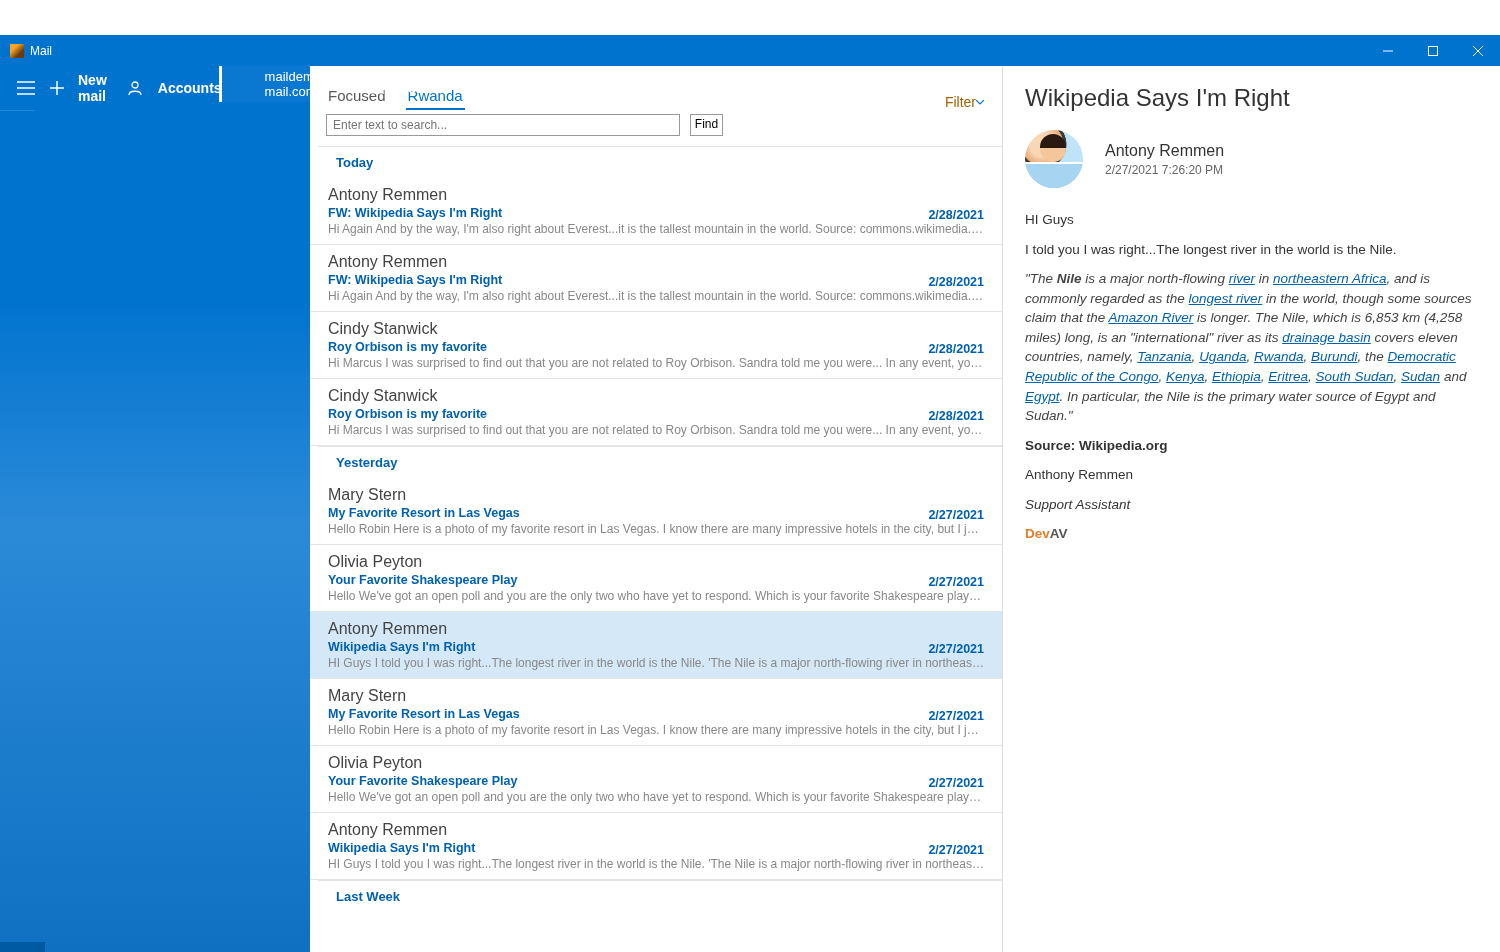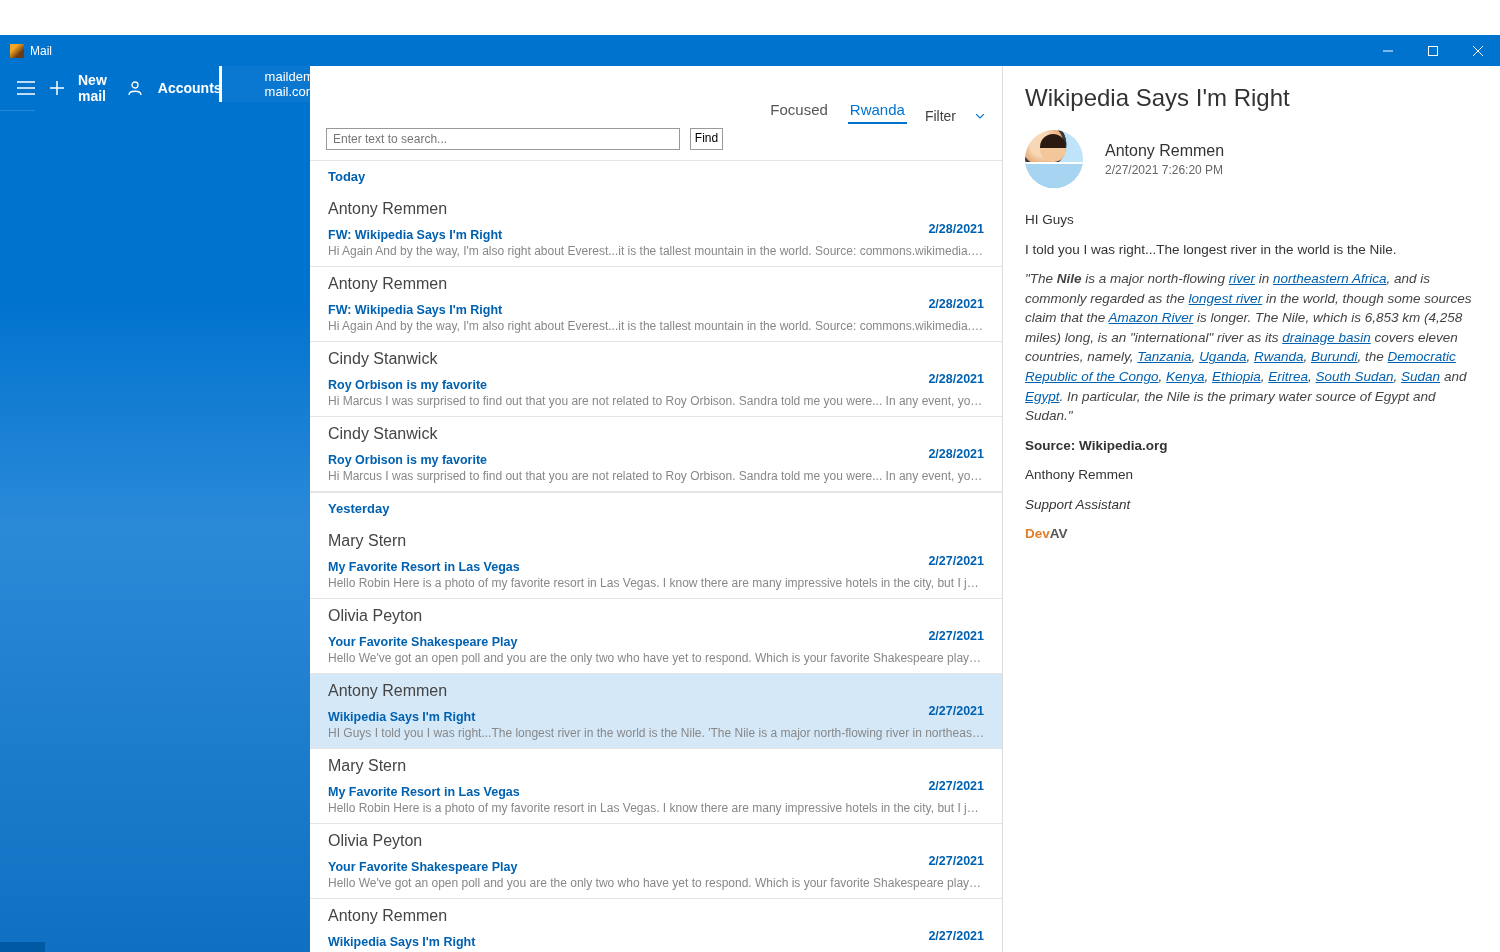--- a/index.html
+++ b/index.html
@@ -20,33 +20,33 @@
   .nav-sub { padding-left:46px; height:36px; display:flex; align-items:center; font-size:13px; }
   .accent-bar { border-left:3px solid #fff; background: rgba(255,255,255,0.04); margin-left:-3px; padding-left:43px !important; }
   .accent-bar, .nav-row.accent { position:relative; }
   .bottom-bar { position:absolute; bottom:0; left:0; right:0; height:45px; display:flex; align-items:center; }
   .bottom-btn { width:45px; height:45px; display:flex; align-items:center; justify-content:center; }
   .bottom-btn.active { background:#005AA3; }
   .bottom-bar .gear { position:absolute; right:0; }
   
   .mid { width:693px; border-right:1px solid #dcdcdc; display:flex; flex-direction:column; background:#fff; }
   .mid-header { padding:10px 16px 0 16px; }
-  .tabs-row { display:flex; align-items:flex-end; justify-content:flex-end; height:30px; margin-top:18px; }
+  .tabs-row { display:flex; align-items:flex-end; justify-content:space-between; height:30px; margin-top:4px; }
   .tabs { display:flex; }
   .tab { font-size:15px; color:#555; padding:4px 2px; margin-right:18px; cursor:default; }
   .tab.active { color:#0073CF; border-bottom:2px solid #0073CF; }
-  .filter { color:#404040; font-size:14px; display:flex; align-items:center; gap:20px; padding-right:2px;}
+  .filter { color:#a16207; font-size:14px; display:flex; align-items:center; gap:0; padding-right:2px;}
   .search-row { display:flex; margin-top:4px; margin-bottom:10px; }
   .search-input { flex:0 0 354px; height:22px; border:1px solid #999; font-size:12px; padding:2px 6px; color:#555; }
   .find-btn { width:33px; height:22px; margin-left:10px; border:1px solid #999; background:#fff; font-size:12px; text-align:center; line-height:18px;}
-  .group-header { height:32px; display:flex; align-items:center; padding-left:18px; font-size:13px; font-weight:600; color:#0061B0; border-top:1px solid #e5e5e5;}
+  .group-header { height:32px; display:flex; align-items:center; padding-left:18px; font-size:13px; font-weight:600; color:#0061B0; border-top:1px solid #e5e5e5;margin-left:8px;}
   .mail-item { position:relative; padding:8px 18px 8px 18px; border-bottom:1px solid #e5e5e5; cursor:default; }
   .mail-item.selected { background:#D5E8F8; }
   .mail-sender { font-size:16px; color:#444; }
-  .mail-subject { font-size:12.5px; color:#0061B0; font-weight:600; margin-top:10px;}
+  .mail-subject { font-size:12.5px; color:#0061B0; font-weight:600; margin-top:2px;}
   .mail-date { position:absolute; right:18px; top:30px; font-size:12.5px; color:#0061B0; font-weight:600;}
   .mail-preview { font-size:12px; color:#888; margin-top:2px; white-space:nowrap; overflow:hidden; text-overflow:ellipsis;}
   .mid-scroll { overflow-y:auto; flex:1; }
   
   .right { flex:1; padding:18px 22px; overflow-y:auto; }
   .right h1 { font-size:24px; font-weight:400; color:#333; margin:0 0 18px 0;}
   .author-row { display:flex; align-items:center; margin-bottom:22px;}
   .avatar { width:58px; height:58px; border-radius:50%; background: radial-gradient(circle at 30% 25%, #f8d7b5 20%, #e7a977 35%, #3a3a3a 36%, #3a3a3a 40%, transparent 41%), linear-gradient(180deg,#bfe3f8 55%, #76b8e4 100%); background-color:#bfe3f8; margin-right:22px; overflow:hidden; position:relative;}
   .avatar::before{ content:""; position:absolute; left:15px; top:6px; width:26px; height:26px; border-radius:50%; background:#f4c79a; }
   .avatar::after{ content:""; position:absolute; left:15px; top:4px; width:26px; height:14px; border-radius:13px 13px 0 0; background:#2a1a12; }

